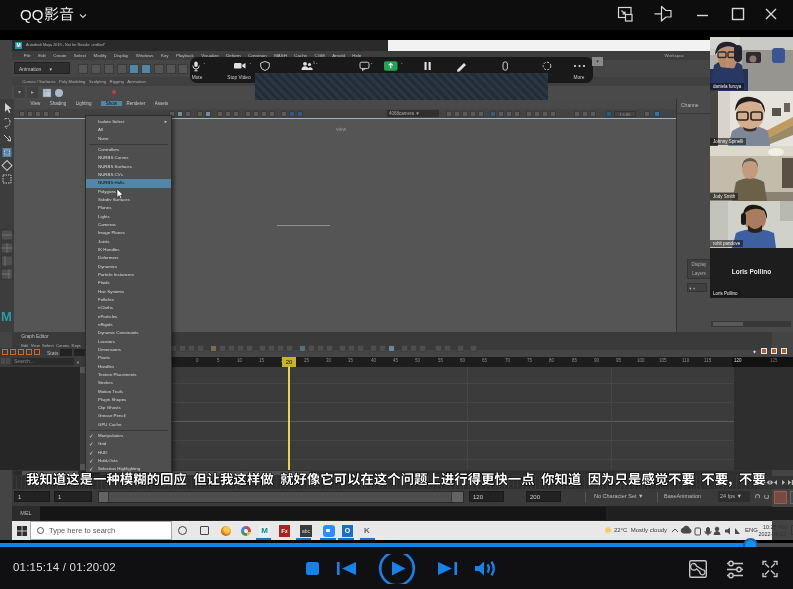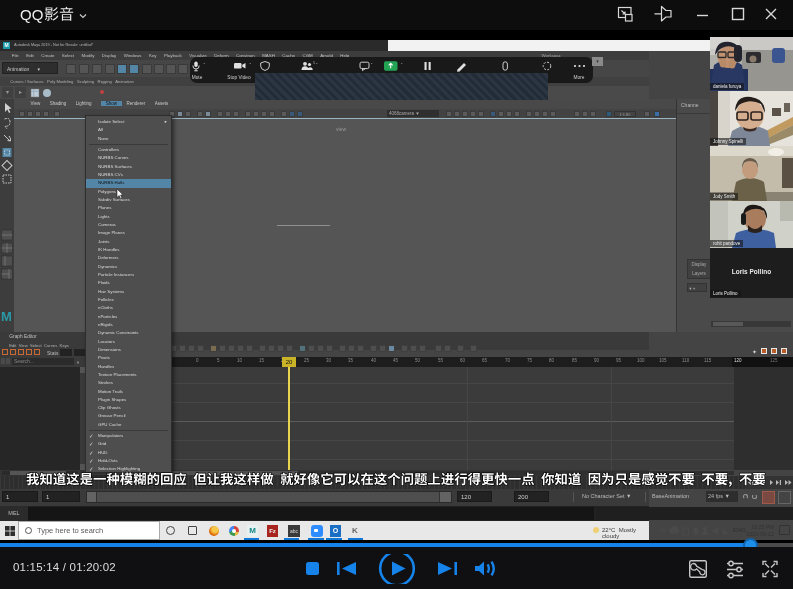--- a/index.html
+++ b/index.html
@@ -12,21 +12,21 @@
 #controls{left:0;top:547px;width:793px;height:42px;background:#101012;}
 #time{left:13px;top:14px;font-size:11.5px;color:#dcdcdc;letter-spacing:.2px;}
 
 #seek{left:0;top:543px;width:793px;height:4px;background:#4a4a4a;}
 #seek-fill{left:0;top:543px;width:744px;height:4px;background:#1583e9;}
 #seek-thumb{left:743px;top:538px;width:15px;height:15px;border-radius:50%;background:#1d8fea;border:2px solid #0f62ab;}
 
 #video{left:0;top:30px;width:793px;height:513px;background:#000;}
 
 #maya{left:0;top:10px;width:793px;height:500px;background:#444;}
-.r{position:absolute;left:0;width:649px;padding-left:8px;}
+.r{position:absolute;left:12px;width:760px;padding-left:8px;}
 #m-title{top:0;height:11px;background:#2a2a2a;color:#b4b4b4;font-size:3.8px;line-height:11px;}
 #m-white{left:388px;top:0;width:322px;height:11px;background:#f2f2f2;}
 #m-menu{top:11px;height:9px;background:#3d3d3d;color:#c2c2c2;font-size:4.4px;line-height:9px;word-spacing:2.5px;}
 #m-tool{top:20px;height:17px;background:#464646;}
 #m-shelf-tabs{top:37px;height:9px;background:#404040;color:#b0b0b0;font-size:4.2px;line-height:9px;}
 #m-shelf{top:46px;height:13px;background:#4a4a4a;}
 #toolcol{left:0;top:59px;width:14px;height:233px;background:#3d3d3d;}
 #pm-bar{left:14px;top:59px;width:662px;height:10px;background:#494949;color:#c9c9c9;font-size:4.5px;line-height:10px;word-spacing:3.5px;padding-left:7px;}
 #vp-tool{left:14px;top:69px;width:662px;height:9px;background:#434343;}
 #viewport{left:14px;top:78px;width:662px;height:214px;background:#555;}

